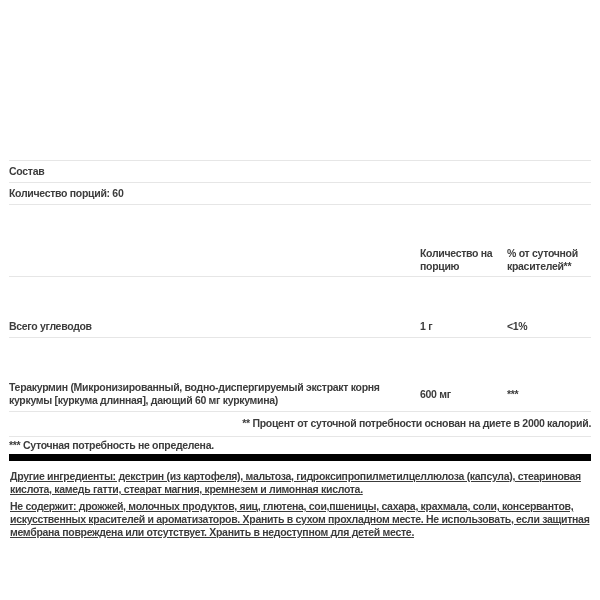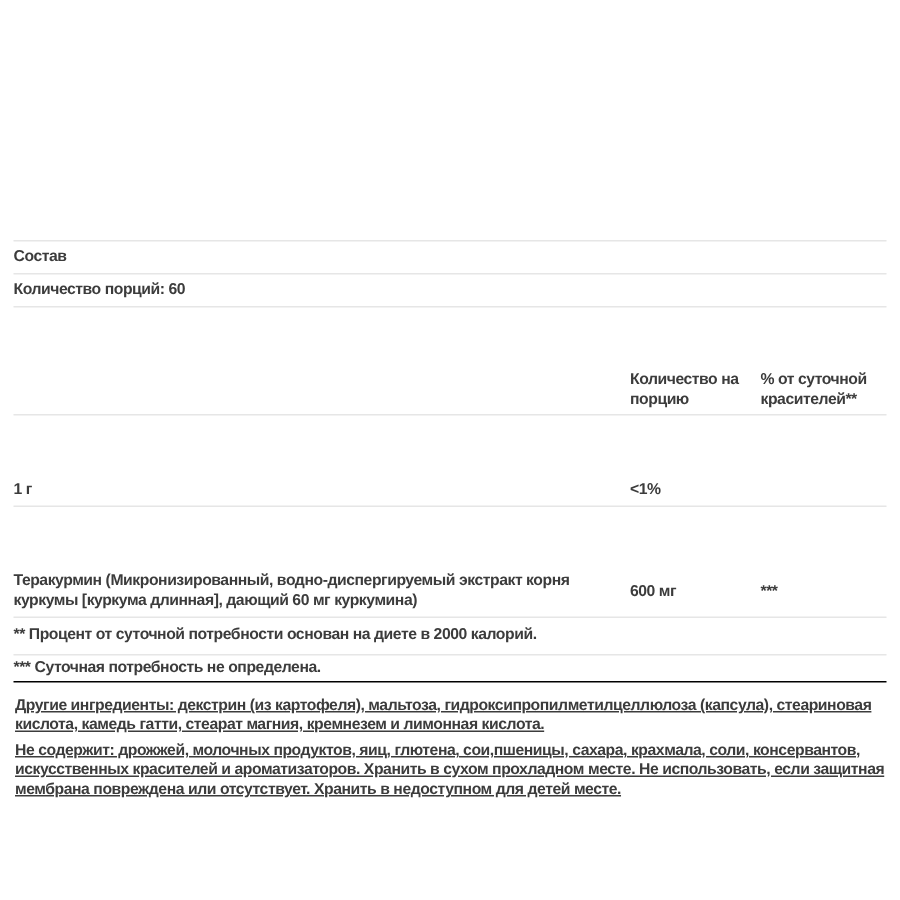--- a/index.html
+++ b/index.html
@@ -21,34 +21,34 @@
       position: absolute;
       top: 160px;
       left: 9px;
       width: 582px;
       font-size: 10.5px;
       letter-spacing: -0.3px;
       line-height: 13px;
     }
     .facts-table {
       width: 100%;
-      border-bottom: 1px solid #000000;
+      border-bottom: 7px solid #000000;
     }
     .row {
       border-top: 1px solid #e6e6e6;
       padding: 4px 0;
     }
     .grid {
       display: grid;
       grid-template-columns: 411px 87px auto;
       align-items: center;
     }
     .r-header { padding: 3px 0; }
     .r-tera   { padding: 4px 0; }
-    .r-fn1    { padding: 5px 0 6px; }
+    .r-fn1    { padding: 5px 0 6px; text-align: right; }
     .r-fn2    { padding: 2px 0; }
     .cell { padding-right: 8px; margin-top: 39px; }
     .para {
       margin: 9px 0 0 1px;
       width: 581px;
       text-decoration: underline;
     }
     .para + .para {
       margin-top: 4px;
     }
@@ -65,20 +65,21 @@
 
     <div class="row">Количество порций: 60</div>
 
     <div class="row grid r-header">
       <div class="cell"></div>
       <div class="cell">Количество на порцию</div>
       <div class="cell">% от суточной красителей**</div>
     </div>
 
     <div class="row grid">
+      <div class="cell">Всего углеводов</div>
       <div class="cell">1 г</div>
       <div class="cell">&lt;1%</div>
     </div>
 
     <div class="row grid r-tera">
       <div class="cell">Теракурмин (Микронизированный, водно-диспергируемый экстракт корня куркумы [куркума длинная], дающий 60 мг куркумина)</div>
       <div class="cell">600 мг</div>
       <div class="cell">***</div>
     </div>
 

